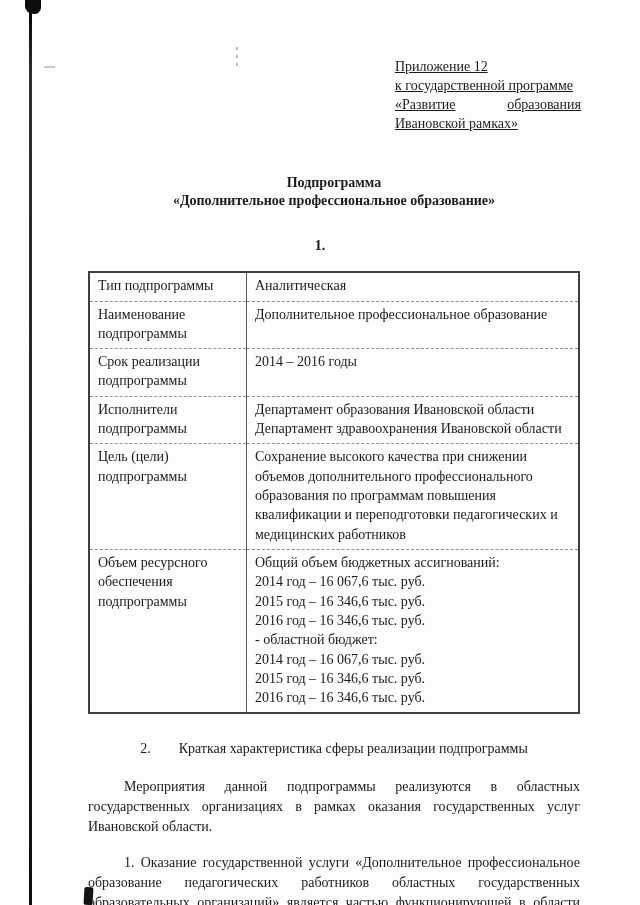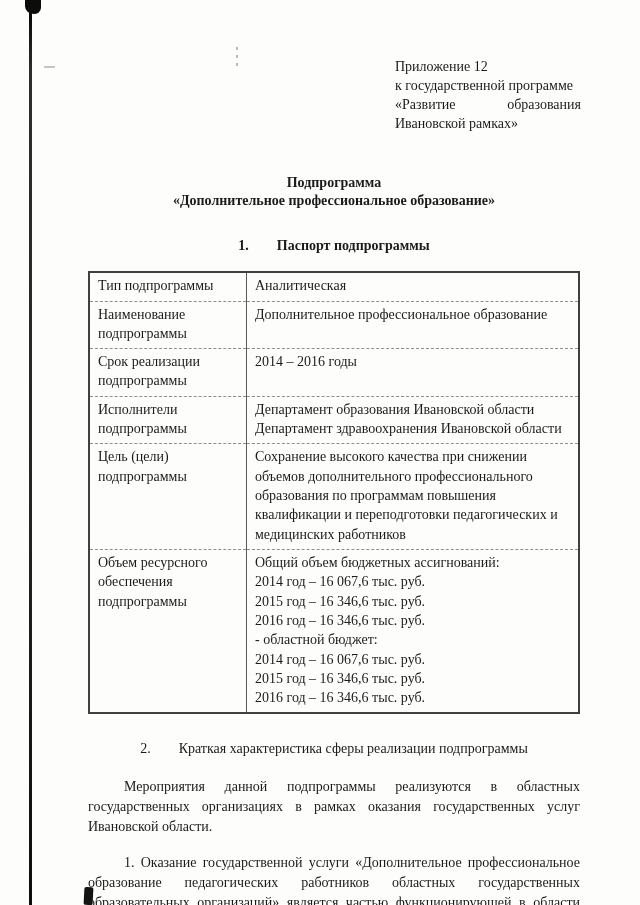--- a/index.html
+++ b/index.html
@@ -36,21 +36,21 @@
     position: absolute; left: 44px; top: 66px; width: 11px; height: 2px;
     background: #c6c6c6;
   }
 
   .content {
     position: absolute; left: 88px; top: 58px; width: 492px;
     font-size: 14px; line-height: 1.35;
   }
 
   .appendix { margin-left: 307px; width: 186px; }
-  .appendix .line { white-space: nowrap; }
+  .appendix .line { white-space: nowrap; text-decoration: underline; }
   .spread { display: flex; justify-content: space-between; }
 
   .program-title { margin-top: 40px; text-align: center; font-weight: bold; }
 
   .section-heading { display: flex; justify-content: center; margin-top: 26px; }
   .section-heading .num { margin-right: 28px; }
   .section-heading.bold { font-weight: bold; }
 
   table.ptable {
     margin-top: 15px; width: 100%;
@@ -97,21 +97,20 @@
       <div class="line">Ивановской рамках»</div>
     </div>
 
     <div class="program-title">
       <div>Подпрограмма</div>
       <div>«Дополнительное профессиональное образование»</div>
     </div>
 
     <div class="section-heading bold">
       <span class="num">1.</span>
-      <span>Паспорт подпрограммы</span>
     </div>
 
     <table class="ptable">
       <tbody>
         <tr>
           <td class="lbl">Тип подпрограммы</td>
           <td class="val">Аналитическая</td>
         </tr>
         <tr>
           <td class="lbl">Наименование подпрограммы</td>

